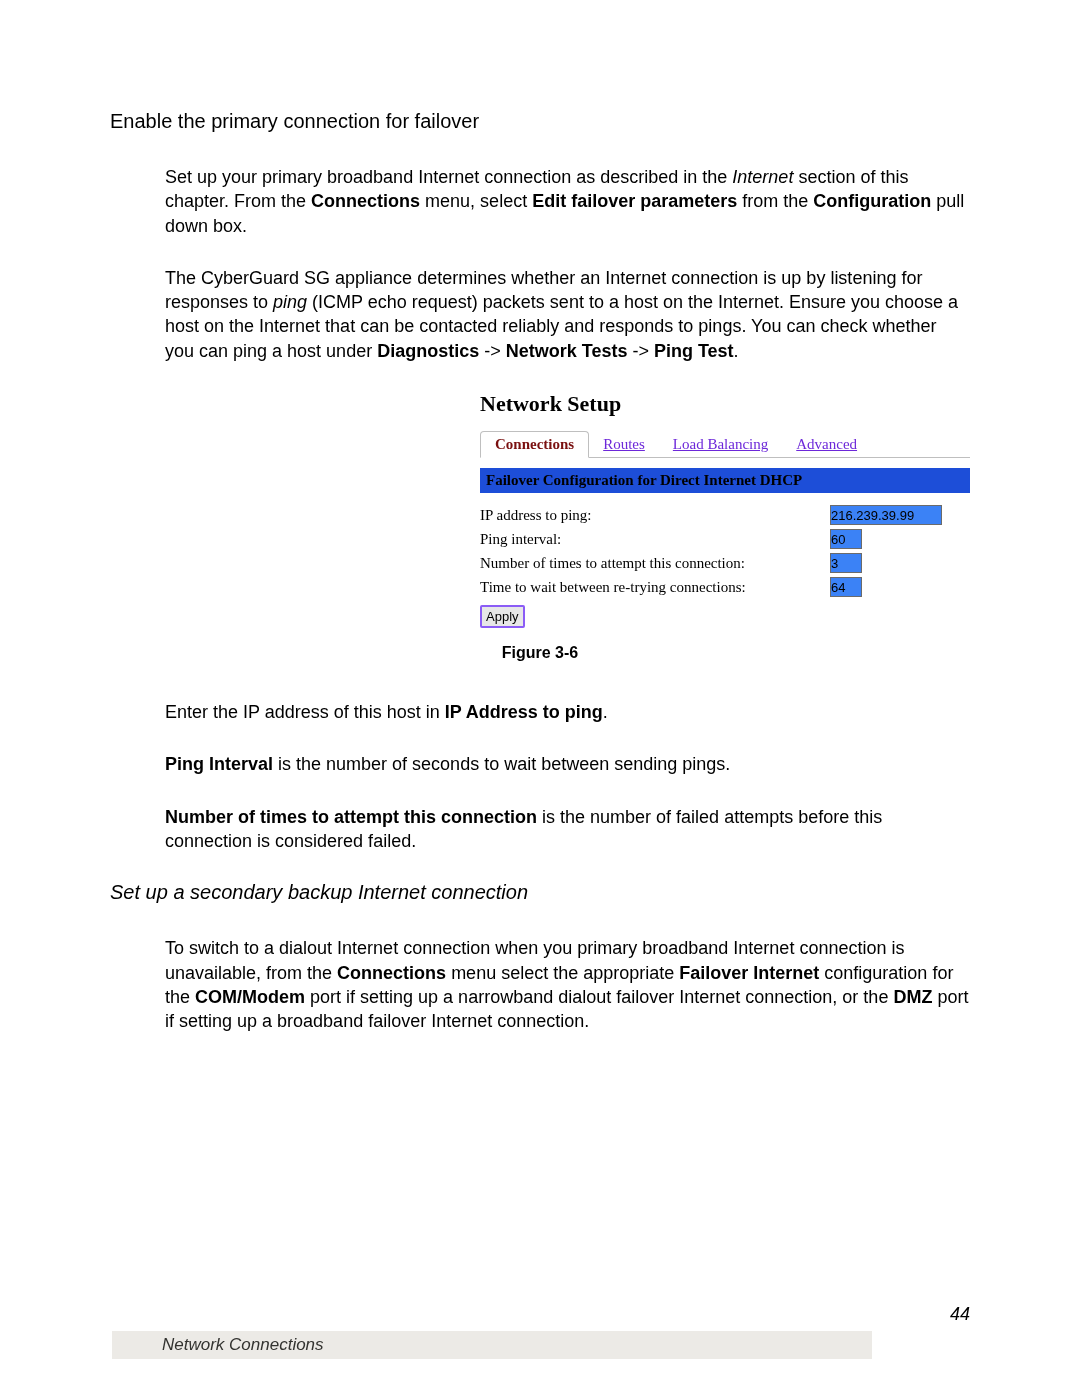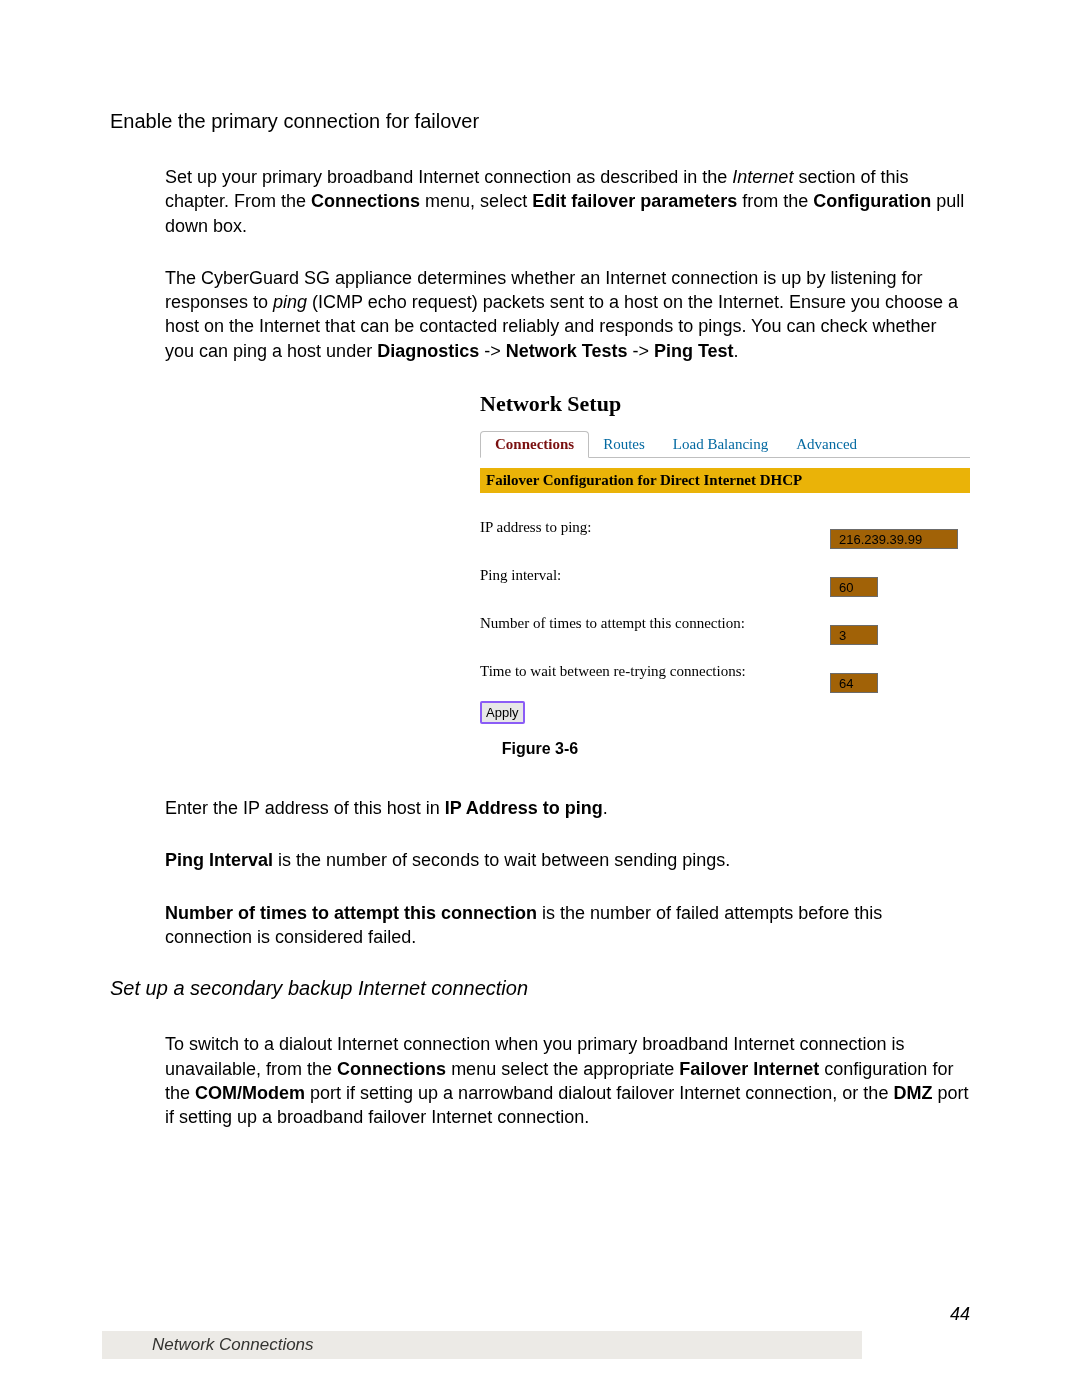--- a/index.html
+++ b/index.html
@@ -54,39 +54,40 @@
   }
   .tabs {
     border-bottom: 1px solid #bfbfbf;
     display: flex;
     align-items: flex-end;
     height: 26px;
   }
   .tab {
     font-size: 15px;
     padding: 4px 14px 4px 14px;
-    color: #0369a1;
+    color: #6d28d9;
+    text-decoration: underline;
     cursor: pointer;
     white-space: nowrap;
   }
   .tab.active {
     font-weight: bold;
     color: #7a1010;
     text-decoration: none;
     border: 1px solid #bfbfbf;
     border-bottom: 1px solid #ffffff;
     background: #ffffff;
     position: relative;
     top: 1px;
     border-top-left-radius: 4px;
     border-top-right-radius: 4px;
   }
   .section-bar {
     margin-top: 10px;
-    background: #eab308;
+    background: #1d4ed8;
     padding: 4px 6px;
     font-size: 15px;
     font-weight: bold;
     color: #000000;
   }
   .form-table {
     margin-top: 12px;
     width: 100%;
     font-size: 15px;
   }
@@ -100,23 +101,22 @@
     white-space: nowrap;
   }
   .form-input {
     flex: 0 0 auto;
   }
   .form-input input[type="text"] {
     font-family: Arial, Helvetica, sans-serif;
     font-size: 13px;
     height: 18px;
     border: 1px solid #6b6b6b;
-    padding: 0 8px;
-    background: #a16207;
-    margin-top: 24px;
+    padding: 0 0;
+    background: #3b82f6;
   }
   .inp-wide { width: 110px; }
   .inp-narrow { width: 30px; }
   .apply-btn {
     margin-top: 4px;
     font-family: Arial, Helvetica, sans-serif;
     font-size: 13px;
     padding: 2px 4px;
     background: #e7e7e7;
     border: 2px solid #8b5cf6;
@@ -125,21 +125,21 @@
   }
   .figure-caption {
     text-align: center;
     font-size: 16px;
     font-weight: bold;
     margin: 16px 0 38px 0;
   }
 
   .footer {
     position: absolute;
-    left: 102px;
+    left: 112px;
     right: 110px;
     bottom: 38px;
   }
   .page-num {
     text-align: right;
     font-style: italic;
     font-size: 18px;
     margin-bottom: 6px;
   }
   .footer-bar {

